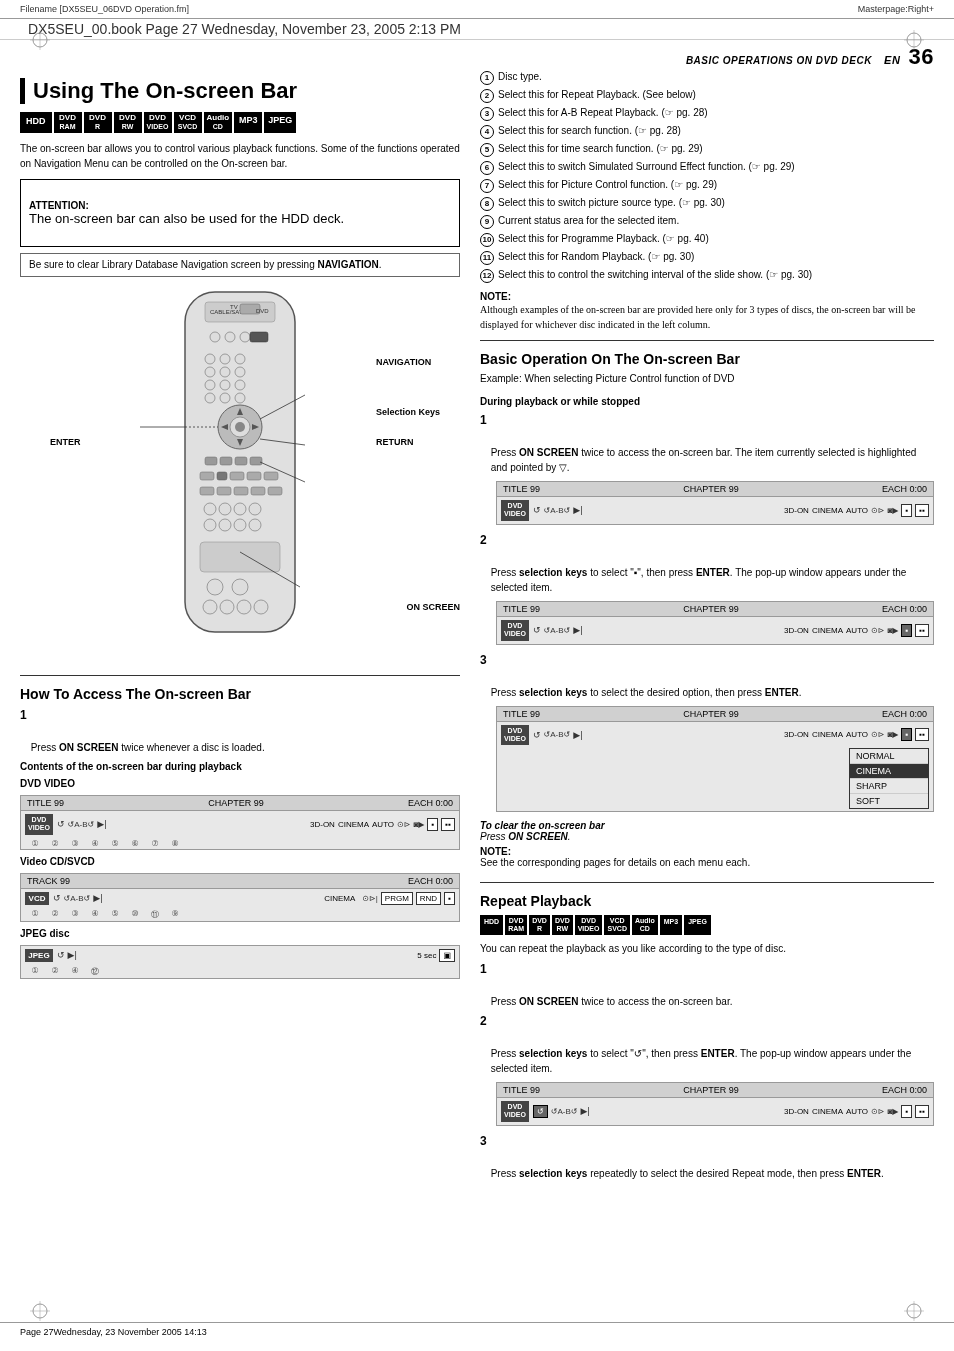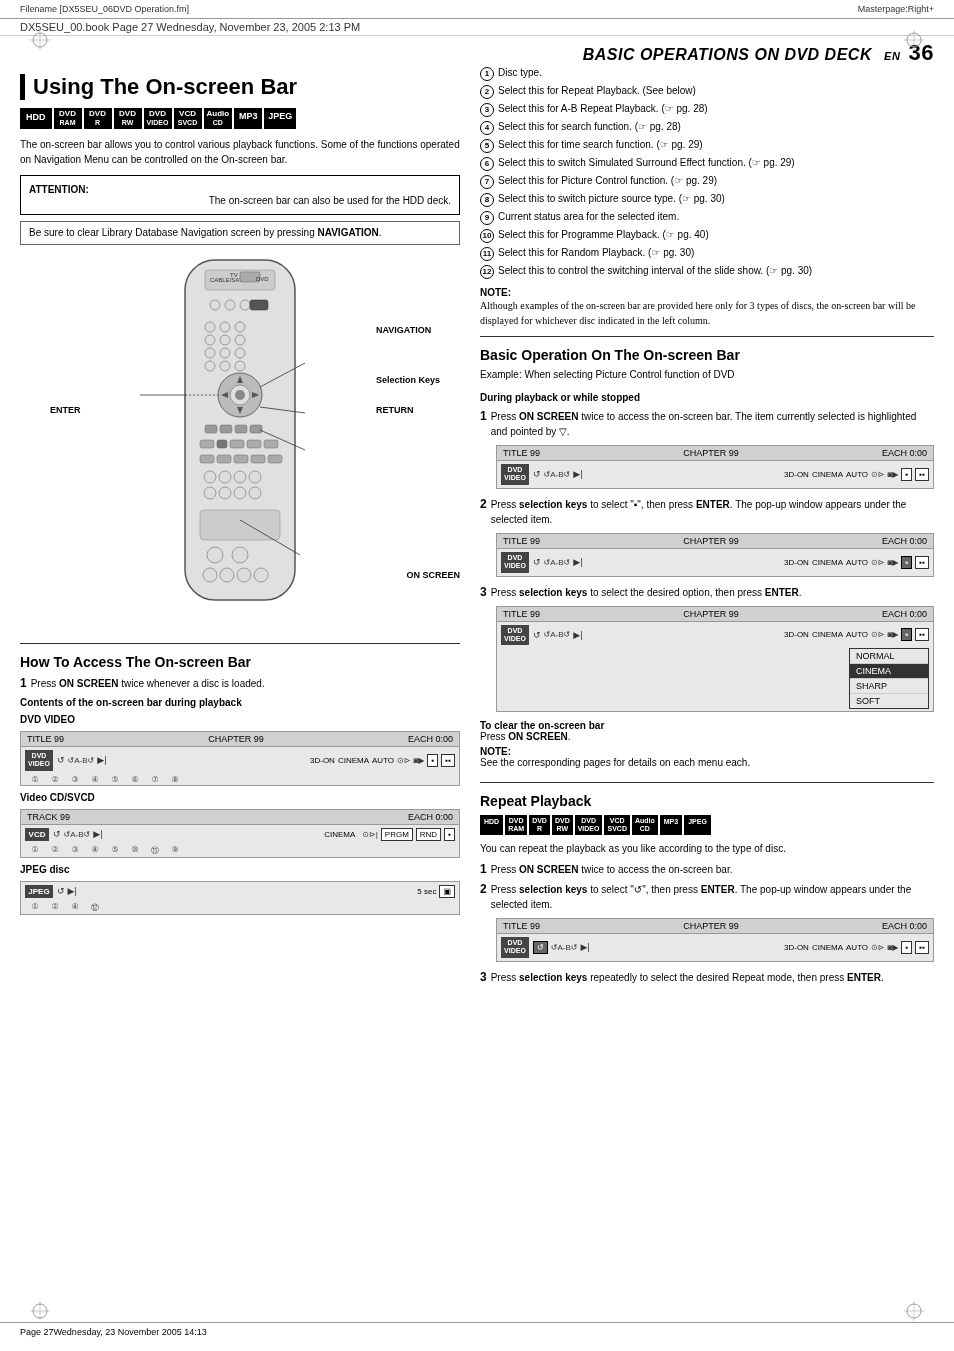--- a/index.html
+++ b/index.html
@@ -26,36 +26,36 @@
       padding: 4px 20px;
       display: flex;
       justify-content: space-between;
       align-items: center;
       font-size: 9px;
       color: #333;
     }
 
     
     .page-subheader {
-      padding: 2px 20px;
-      font-size: 11px;
+      padding: 2px 28px;
+      font-size: 14px;
       color: #333;
       border-bottom: 1px solid #ccc;
       display: flex;
       justify-content: space-between;
     }
 
     
     .section-title-bar {
       display: flex;
       justify-content: flex-end;
       padding: 4px 20px 0 20px;
     }
     .section-title-bar span {
-      font-size: 16px;
+      font-size: 10px;
       font-style: italic;
       font-weight: bold;
       letter-spacing: 0.5px;
     }
 
     
     .main-content {
       display: flex;
       padding: 0 20px;
       gap: 20px;
@@ -109,30 +109,29 @@
     
     .intro-text {
       font-size: 10px;
       line-height: 1.5;
       margin-bottom: 8px;
     }
 
     
     .attention-box {
       border: 1px solid #000;
-      padding: 8px 8px;
+      padding: 20px 8px;
       margin-bottom: 6px;
     }
     .attention-title {
       font-weight: bold;
       font-size: 10px;
     }
     .attention-text {
-      font-size: 10px;
-      text-align: right;
+      font-size: 13px;
     }
 
     
     .note-box {
       border: 1px solid #666;
       padding: 4px 8px;
       margin-bottom: 10px;
       font-size: 10px;
       line-height: 1.4;
     }
@@ -317,20 +316,21 @@
       align-items: flex-start;
     }
     .step-n {
       font-weight: bold;
       font-size: 12px;
       flex-shrink: 0;
     }
     .step-content {
       font-size: 10px;
       line-height: 1.5;
+      margin-top: 32px;
     }
 
     
     .page-footer {
       position: absolute;
       bottom: 10px;
       left: 0;
       right: 0;
       display: flex;
       justify-content: space-between;
@@ -856,21 +856,21 @@
         <div style="display:flex; justify-content:flex-end; padding:0 4px 2px 0;">
           <div class="popup-dropdown">
             <div class="popup-item">NORMAL</div>
             <div class="popup-item selected">CINEMA</div>
             <div class="popup-item">SHARP</div>
             <div class="popup-item">SOFT</div>
           </div>
         </div>
       </div>
 
-      <div style="margin-top:8px; font-size:10px;">
+      <div style="margin-top:8px; font-size:10px;font-style:italic;">
         <div style="font-weight:bold;">To clear the on-screen bar</div>
         <div>Press <strong>ON SCREEN</strong>.</div>
       </div>
 
       <div style="margin-top:4px; font-size:10px;">
         <div style="font-weight:bold;">NOTE:</div>
         <div>See the corresponding pages for details on each menu each.</div>
       </div>
 
       <div class="repeat-section">

